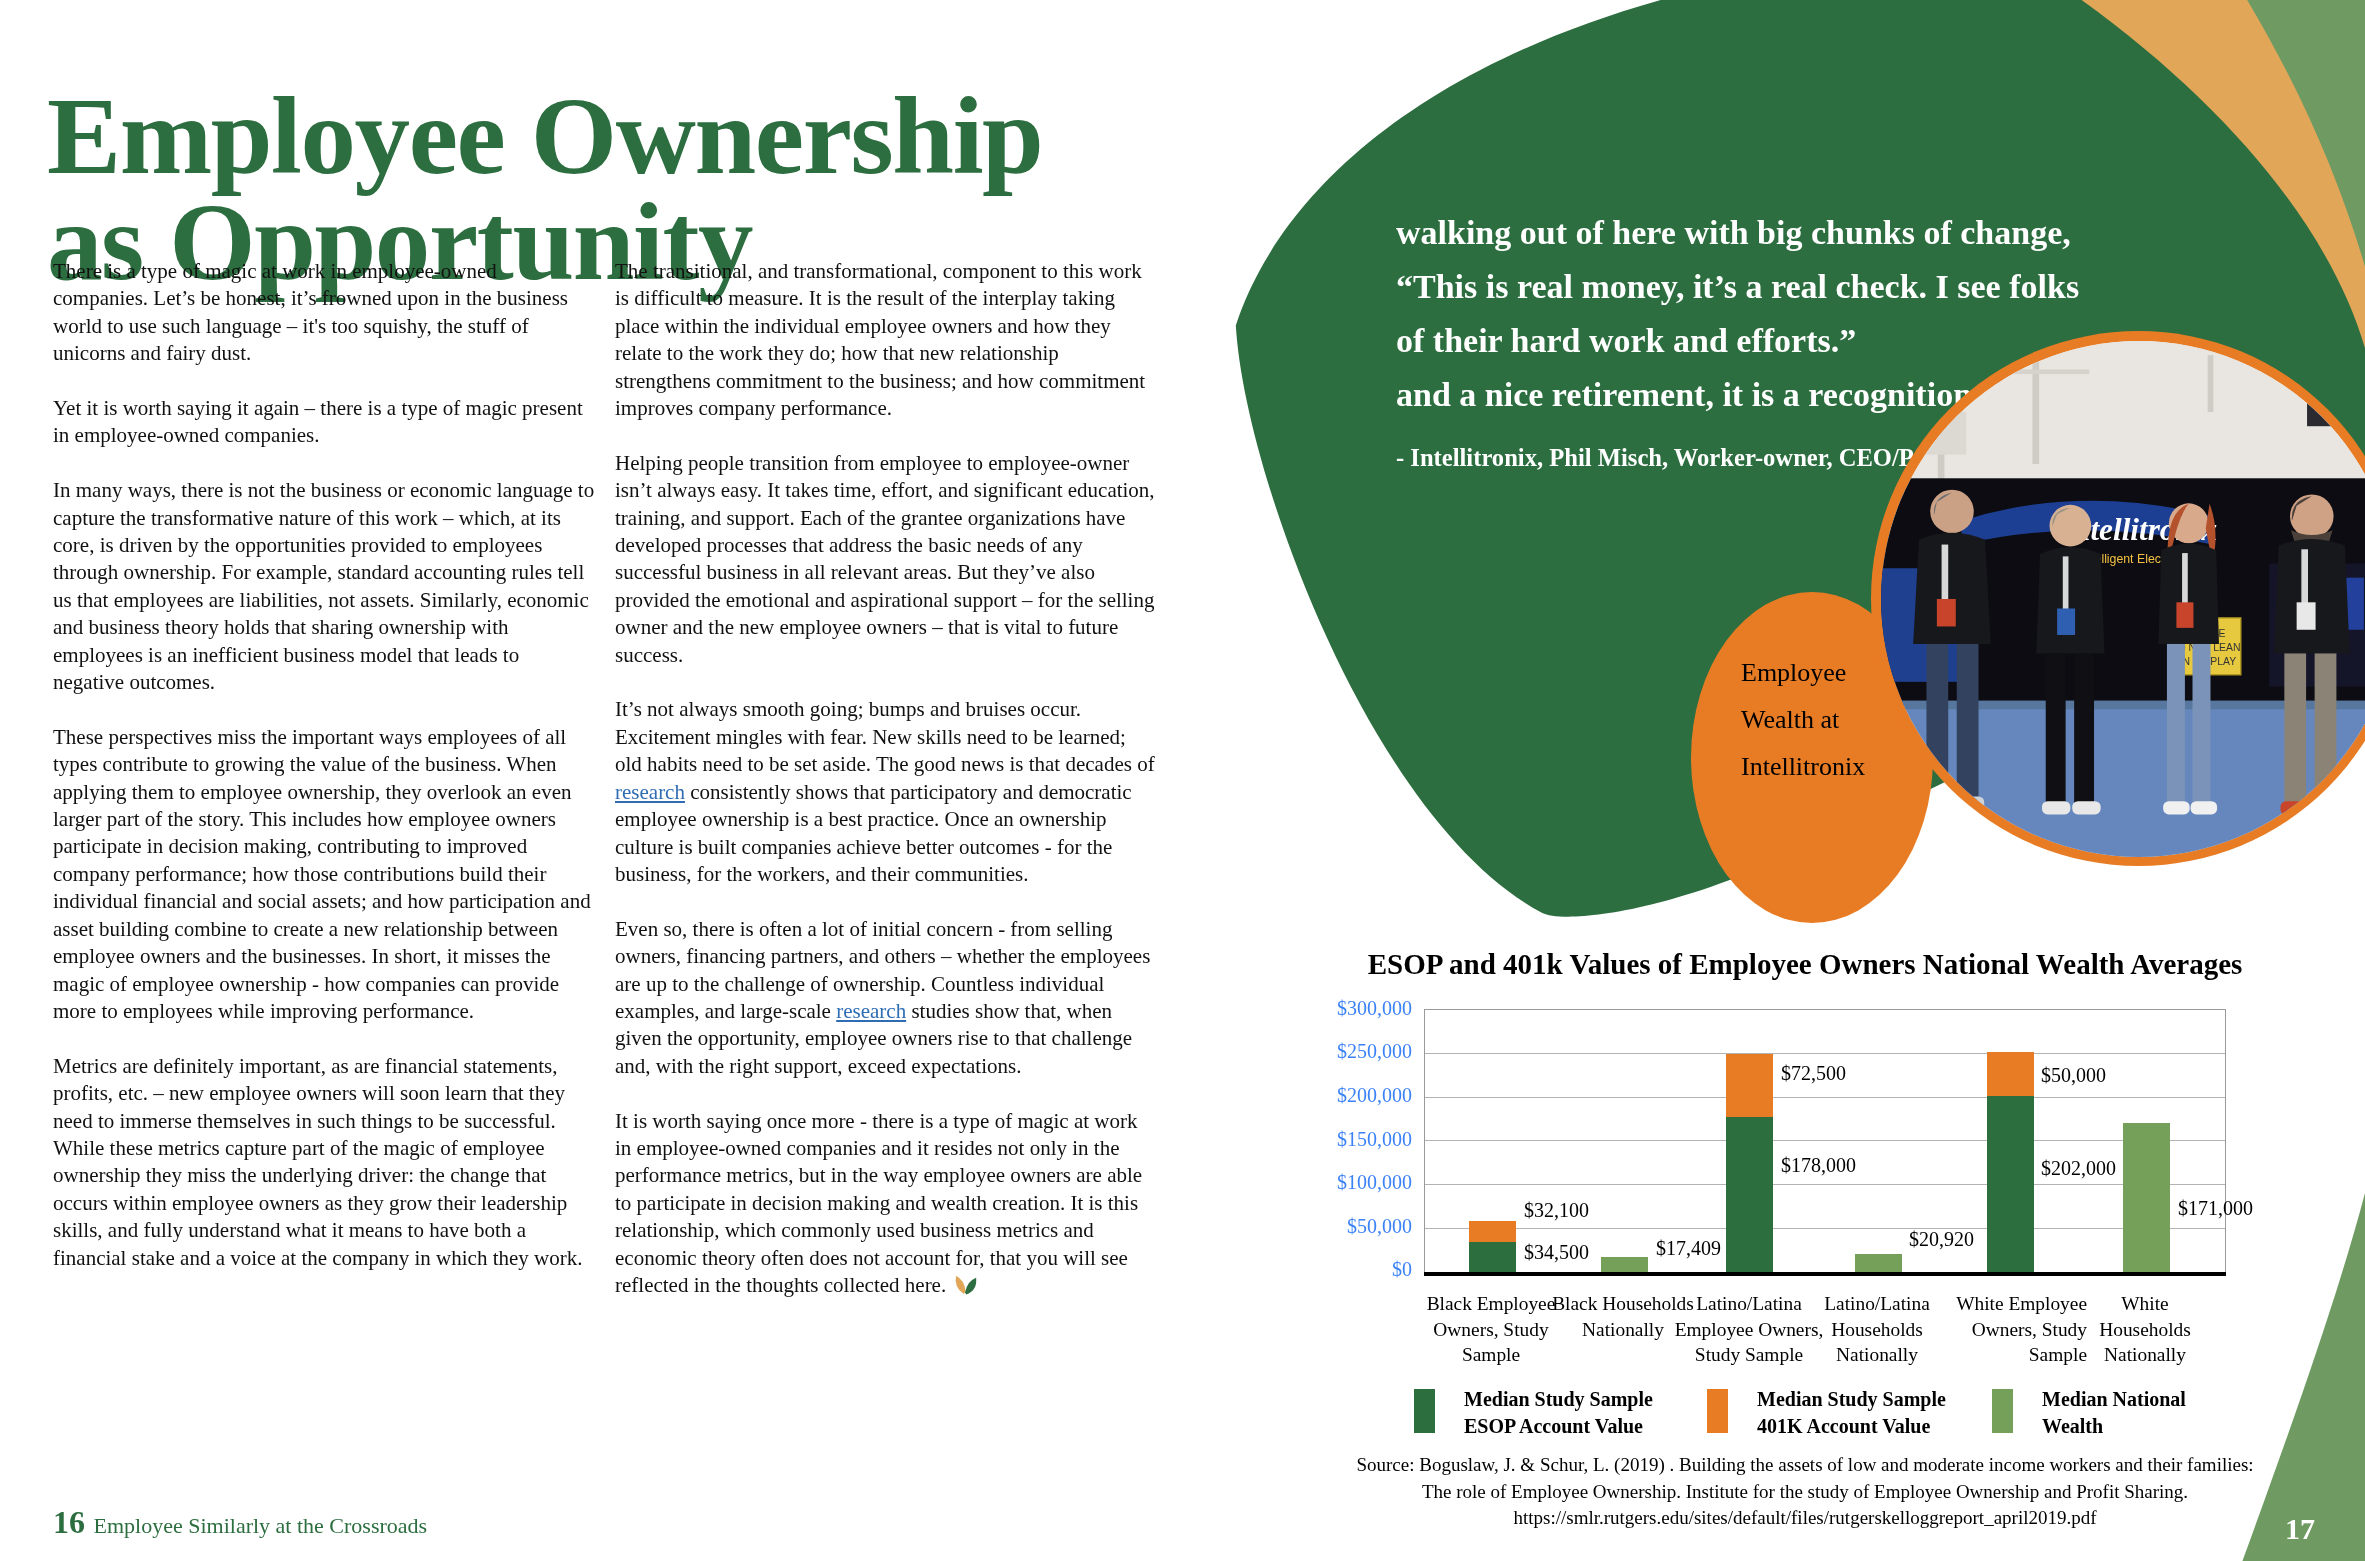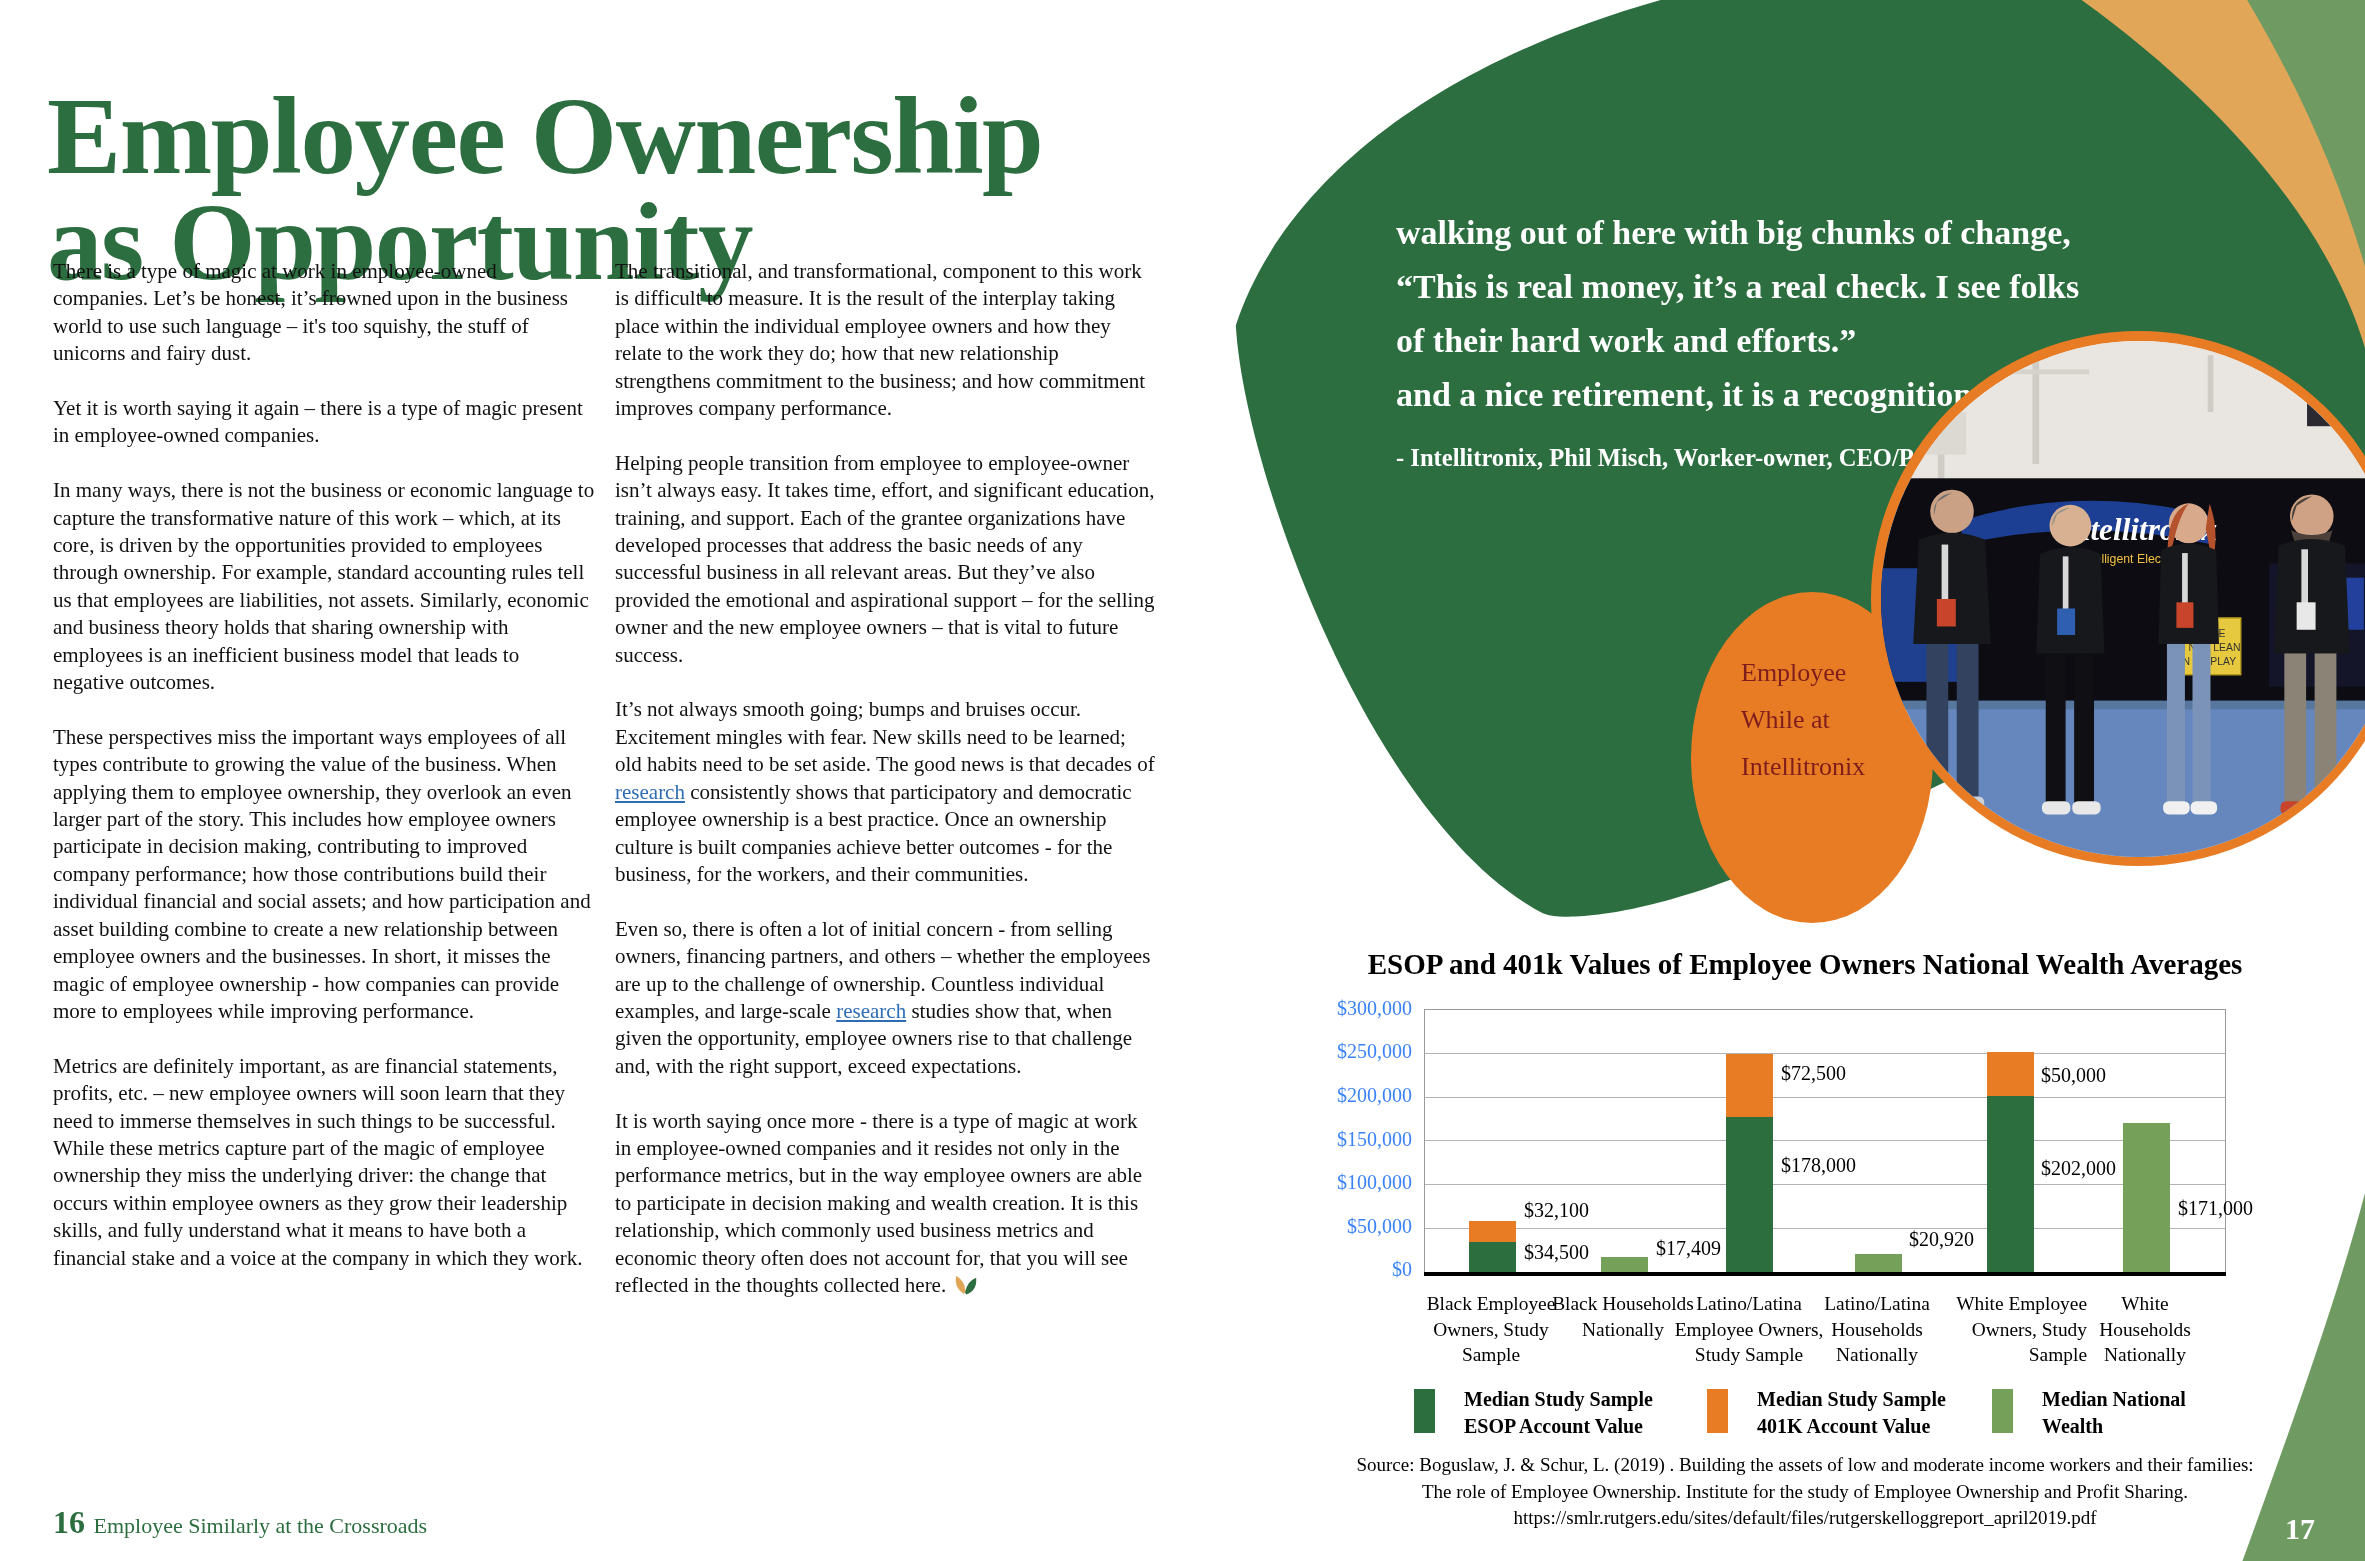--- a/index.html
+++ b/index.html
@@ -19,21 +19,21 @@
   .footerLeft .lbl{font-size:22px;margin-left:8.5px;}
   
   #decor{position:absolute;left:0;top:0;width:2413px;height:1561px;z-index:1;}
   
   .quote{position:absolute;left:1396px;top:206px;width:738px;z-index:2;color:#ffffff;}
   .quote .qline{font-size:34px;line-height:54px;font-weight:bold;}
   .quote .attr{font-size:24.6px;margin-top:22px;font-weight:bold;}
   
   .bubble{position:absolute;left:1691px;top:592px;width:242px;height:331px;border-radius:50%;
           background:#e87c25;z-index:3;}
-  .bubble .btxt{position:absolute;left:50px;top:57px;color:#7f1d1d;font-size:26px;line-height:47px;}
+  .bubble .btxt{position:absolute;left:50px;top:57px;color:#000000;font-size:26px;line-height:47px;}
   
   .photoWrap{position:absolute;left:1871px;top:331px;width:535px;height:535px;border-radius:50%;
              background:#e87c25;z-index:4;}
   .photoWrap .photoInner{position:absolute;left:9.5px;top:9.5px;width:516px;height:516px;border-radius:50%;
              overflow:hidden;background:#ece9e4;}
   
   .chart{position:absolute;left:1334px;top:939px;width:942px;height:601px;z-index:5;background:transparent;}
   .chart .ctitle{position:absolute;left:0;top:8.5px;width:100%;text-align:center;font-size:29px;font-weight:bold;color:#000;}
   .plot{position:absolute;left:90px;top:70px;width:800px;height:262px;background:#fff;
         border-top:0.9px solid #9a9a9a;border-left:0.9px solid #9a9a9a;border-right:0.9px solid #9a9a9a;}
@@ -95,21 +95,21 @@
         <div class="qline">“This is real money, it’s a real check. I see folks</div>
         <div class="qline">of their hard work and efforts.”</div>
         <div class="qline">and a nice retirement, it is a recognition</div>
       </div>
     <div class="attr">- Intellitronix, Phil Misch, Worker-owner, CEO/President</div>
   </div>
 
   <div class="bubble">
     <div class="btxt" id="bubbleText">
         <div>Employee</div>
-        <div>While at</div>
+        <div>Wealth at</div>
         <div>Intellitronix</div>
       </div>
   </div>
 
   <div class="photoWrap">
     <div class="photoInner">
       <svg viewBox="0 0 1090 1090" width="516" height="516">
 
         <rect x="0" y="0" width="1090" height="420" fill="#e9e6e1"></rect>
         <rect x="120" y="0" width="14" height="300" fill="#cfccc6"></rect>

